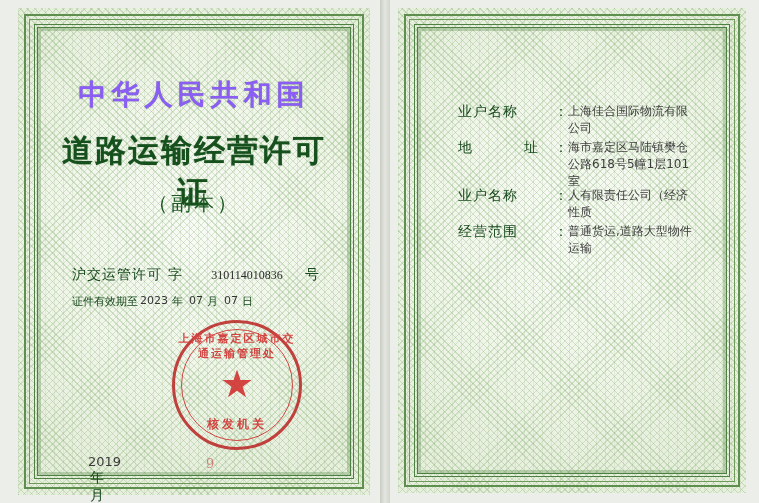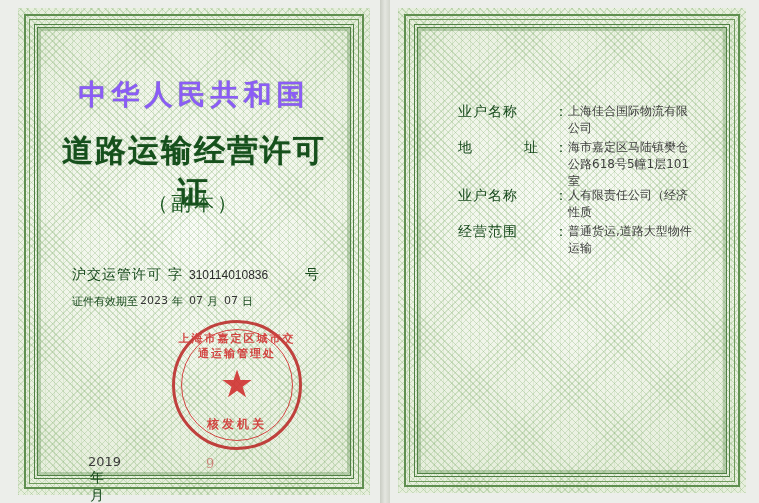--- a/index.html
+++ b/index.html
@@ -132,22 +132,22 @@
     display: flex;
     align-items: baseline;
     font-family: "DejaVu Serif", serif;
     font-size: 14px;
     color: #17491c;
     letter-spacing: 1px;
   }
   .row-license .lbl-a { white-space: nowrap; }
   .row-license .num {
     flex: 1;
-    text-align: left;
-    font-family: Liberation Sans, sans-serif;
+    text-align: center;
+    font-family: Liberation Serif, serif;
     font-size: 12px;
     color: #2b2b2b;
     letter-spacing: 0;
   }
   .row-license .lbl-b { white-space: nowrap; }
 
   .row-valid {
     position: absolute;
     left: 24px;
     top: 256px;

